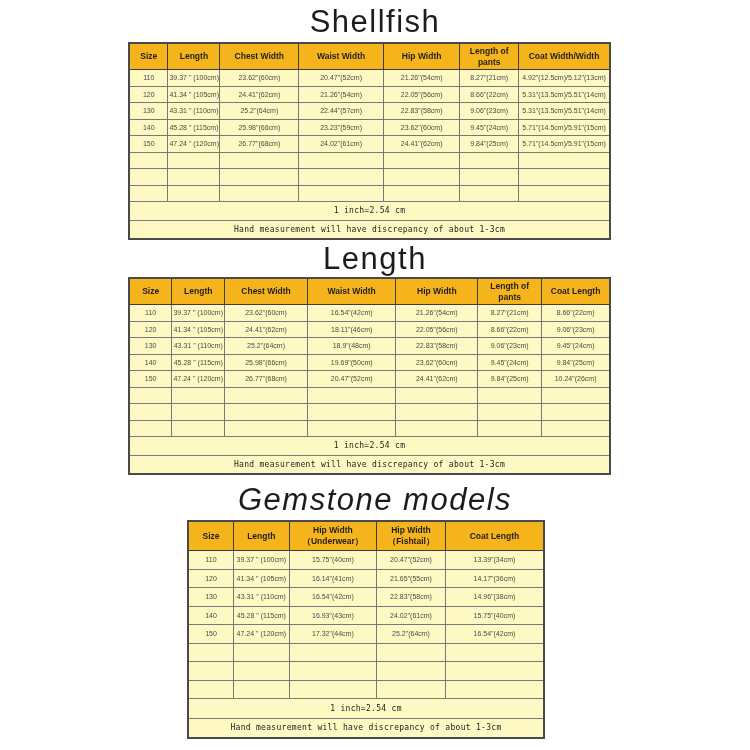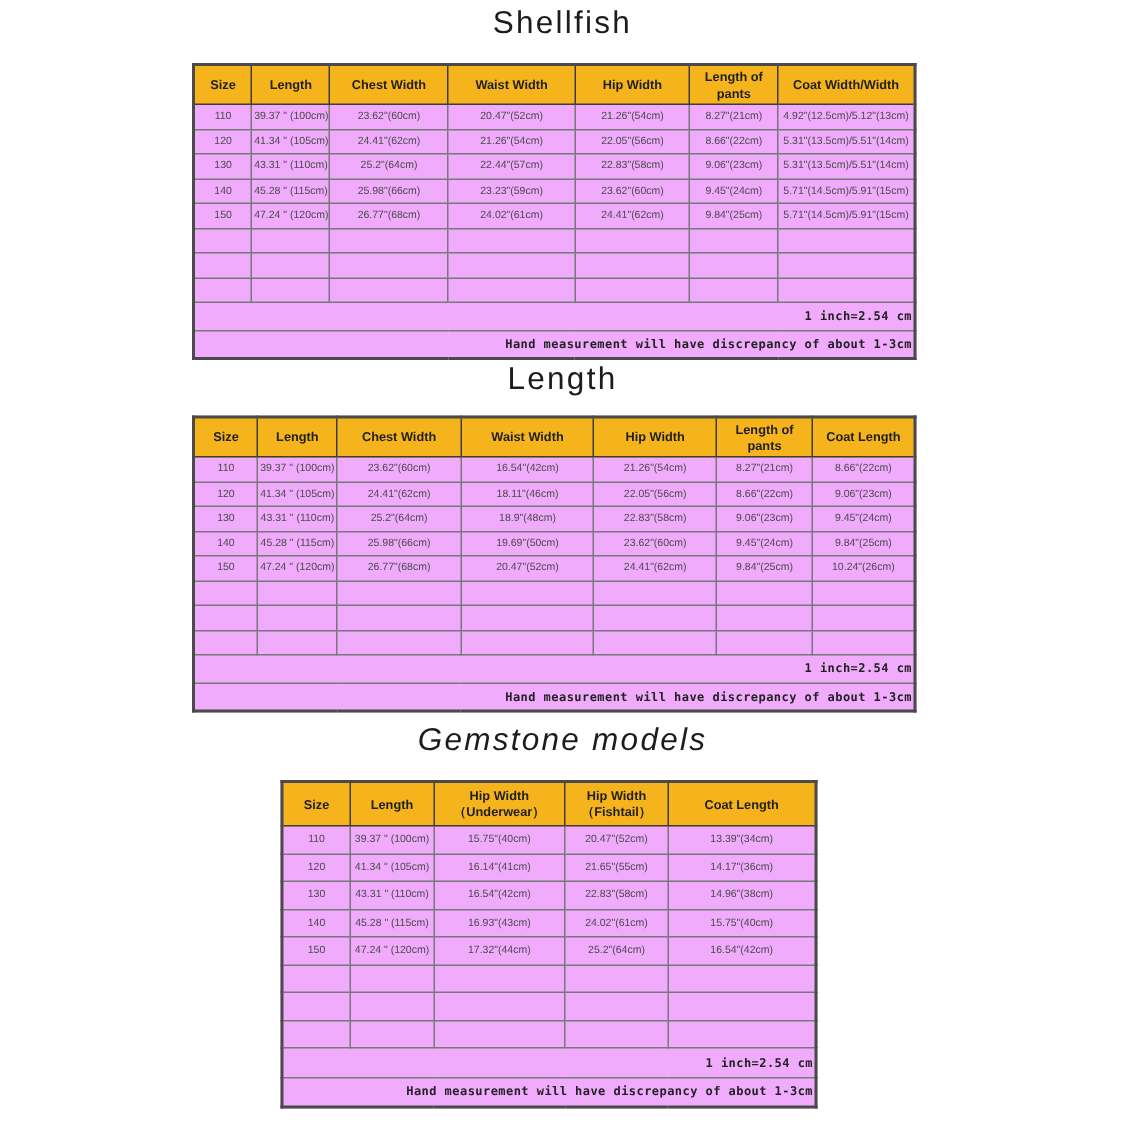--- a/index.html
+++ b/index.html
@@ -2,42 +2,42 @@
 <html><head>
 <meta charset="utf-8">
 <style>
   html,body{margin:0;padding:0;}
   body{
     width:750px;height:750px;background:#ffffff;position:relative;
     font-family:"Liberation Sans", sans-serif;overflow:hidden;
   }
   .title{
     position:absolute;left:0;right:0;margin:0;text-align:center;
-    font-size:21px;font-weight:500;color:#1c1c1c;letter-spacing:1.5px;
+    font-size:31px;font-weight:500;color:#1c1c1c;letter-spacing:1.5px;
     font-family:"Liberation Sans", sans-serif;
   }
   table.sizetable{
     position:absolute;border-collapse:collapse;table-layout:fixed;
-    border:2px solid #4a4a4a;background:#f0abfc;
+    border:2px solid #4a4a4a;background:#fef9c3;
   }
   table.sizetable th{
     background:var(--header-bg,#F6B41C);
     border:1px solid #3c3c3c;
     font-size:8.5px;font-weight:bold;color:#1f1f1f;
     text-align:center;vertical-align:middle;padding:0 1px;
     white-space:pre-line;line-height:1.25;
   }
   table.sizetable td{
     border:1px solid #787878;
     font-size:7px;color:#4a4a4a;text-align:center;vertical-align:middle;
     padding:0 1px;overflow:hidden;white-space:nowrap;
   }
   table.sizetable td.note{
     font-family:"DejaVu Sans Mono","Liberation Mono",monospace;
-    font-weight:bold;font-size:8px;color:#222222;letter-spacing:0.3px;text-align:right;
+    font-weight:normal;font-size:8px;color:#222222;letter-spacing:0.3px;
   }
   .t0 th,.t1 th{height:25px;}
   .t0 td,.t1 td{height:15.5px;}
   .t0 td.note,.t1 td.note{height:17.5px;}
   .t2 th{height:28px;}
   .t2 td{height:17.5px;}
   .t2 td.note{height:18.5px;}
 </style>
 </head>
 <body style="--header-bg: #F6B41C;">

